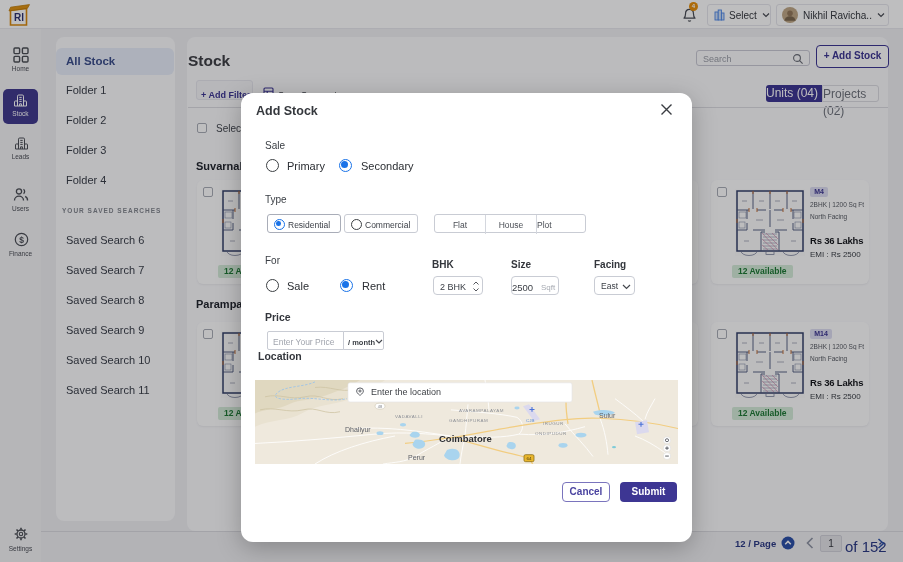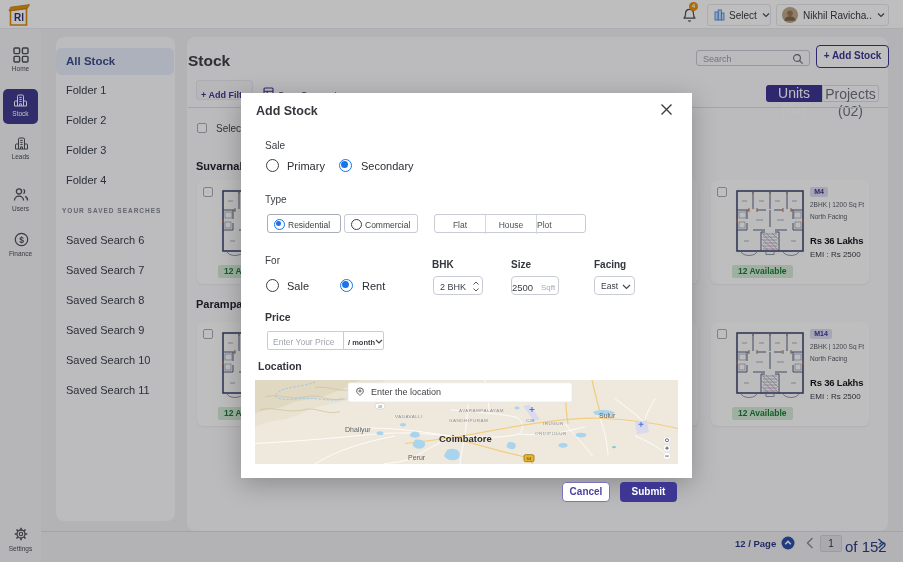--- a/index.html
+++ b/index.html
@@ -16,34 +16,34 @@
 #stocktile{position:absolute;left:3px;top:60px;width:35px;height:35px;background:#413a8e;border-radius:5px}
 
 #sidebar2{position:absolute;left:56px;top:37px;width:119px;height:484px;background:#fcfcfe;border-radius:8px}
 .sideitem{position:absolute;left:10px;font-size:11px;color:#3c414b;white-space:nowrap}
 #allstock{position:absolute;left:0px;top:11px;width:118px;height:27px;background:#e8eefa;border-radius:6px;font-size:11.5px;font-weight:bold;color:#3c4f8c;line-height:27px;padding-left:10px}
 
 #main{position:absolute;left:175px;top:30px;width:728px;height:532px}
 #h1{position:absolute;left:13px;top:22px;font-size:15.5px;font-weight:bold;color:#3f4046}
 #searchbox{position:absolute;left:521px;top:20px;width:114px;height:16px;border:1px solid #c9c9d4;border-radius:3px}
 #addstockbtn{position:absolute;left:641px;top:15px;width:73px;height:23px;border:1.5px solid #3d3693;border-radius:4px;background:#fff;color:#3d3693;font-size:10px;font-weight:bold;text-align:center;line-height:20px}
-.tab{position:absolute;top:55px;height:17px;font-size:14px;text-align:center;line-height:17px}
+.tab{position:absolute;top:55px;height:17px;font-size:12px;text-align:left;line-height:17px}
 
 .card{position:absolute;width:158px;height:104px;background:#fff;border-radius:6px;box-shadow:0 1px 2px rgba(60,60,80,.08);overflow:hidden}
 .cbx{position:absolute;width:10px;height:10px;border:1.5px solid #a9adb6;border-radius:2px;background:#fff}
 .mchip{position:absolute;left:99px;top:7px;height:10px;background:#dedef2;border-radius:2px;font-size:7px;font-weight:bold;color:#3d3693;line-height:10px;padding:0 4px}
 .c1{position:absolute;left:99px;top:21px;font-size:6.5px;color:#565a62;white-space:nowrap;width:58px;overflow:hidden}
 .c2{position:absolute;left:99px;top:33px;font-size:6.5px;color:#565a62}
 .price{position:absolute;left:99px;top:55px;font-size:9.5px;letter-spacing:-0.2px;font-weight:bold;color:#16181d;white-space:nowrap}
 .emi{position:absolute;left:99px;top:70px;font-size:8px;color:#3c4047;white-space:nowrap}
 .avail{position:absolute;left:21px;top:85px;height:13px;background:#d5ecd9;border-radius:2px;font-size:8.5px;font-weight:bold;color:#1e7a35;line-height:13px;padding:0 6px}
 .ptitle{position:absolute;font-size:11px;font-weight:bold;color:#23262e}
 
 #overlay{position:absolute;left:0;top:0;width:903px;height:562px;background:rgba(5,5,8,0.26);z-index:50}
-#modal{position:absolute;left:241px;top:93px;width:451px;height:385px;background:#fff;border-radius:0;box-shadow:0 6px 24px rgba(0,0,0,.25);z-index:60}
+#modal{position:absolute;left:241px;top:93px;width:451px;height:449px;background:#fff;border-radius:12px;box-shadow:0 6px 24px rgba(0,0,0,.25);z-index:60}
 .mlab{position:absolute;font-size:10px;color:#3c4046}
 .mlab2{position:absolute;font-size:10px;font-weight:bold;color:#33363c}
 .rtext{position:absolute;font-size:11px;color:#2b2e33}
 .fbox{position:absolute;border:1px solid #c9ccd4;border-radius:3px;background:#fff}
 .radio{position:absolute;width:13px;height:13px;border-radius:50%;background:#fff;display:inline-block}
 .radio.off{border:1.8px solid #3c4043}
 .radio.on{border:1.8px solid #1a73e8}
 .radio.on::after{content:"";position:absolute;left:1.2px;top:1.2px;width:7px;height:7px;border-radius:50%;background:#1a73e8}
 .radio.sm{width:11px;height:11px}
 .radio.sm.on::after{left:1.4px;top:1.4px;width:4.6px;height:4.6px}
@@ -426,21 +426,21 @@
   <div class="mlab2" style="left:24px;top:218px;font-size:10.5px">Price</div>
   <div class="fbox" style="left:26px;top:238px;width:77px;height:19px;border-radius:2px 0 0 2px">
     <span class="abs" style="left:5px;top:5px;font-size:8.5px;color:#a0a4ad">Enter Your Price</span>
   </div>
   <div class="fbox" style="left:102px;top:238px;width:41px;height:19px;border-radius:0 2px 2px 0">
     <span class="abs" style="left:4px;top:5.5px;font-size:7.5px;color:#3c4046;font-weight:bold">/ month</span>
     <svg class="abs" style="left:31px;top:7px" width="8" height="6" viewBox="0 0 8 6">
         <path d="M1 1 L4 4 L7 1" fill="none" stroke="#45484e" stroke-width="1.2"></path>
       </svg>
   </div>
-  <div class="mlab2" style="left:17px;top:267px;font-size:10.5px">Location</div>
+  <div class="mlab2" style="left:17px;top:257px;font-size:10.5px">Location</div>
   <svg class="abs" style="left:14px;top:287px" width="423" height="84" viewBox="0 0 423 90" preserveAspectRatio="none">
 <rect x="0" y="0" width="423" height="90" fill="#efe9dd"></rect>
 <path d="M0 0 H130 C120 8 108 14 95 20 C80 27 62 26 48 35 C34 44 16 42 0 50 Z" fill="#e9e2d1"></path>
 <path d="M0 0 H105 C95 7 85 11 72 16 C58 22 45 20 34 26 C24 32 8 31 0 36 Z" fill="#e0d8c0"></path>
 <g fill="none" stroke="#cdc3a2" stroke-width="0.8">
 <path d="M10 18 C25 14 35 22 50 18 C65 14 72 24 88 20"></path>
 <path d="M5 32 C20 28 32 36 48 32 C62 28 70 38 85 34"></path>
 <path d="M60 8 C75 6 85 14 100 10"></path>
 </g>
 <g fill="none" stroke="#9cc3e8" stroke-width="0.9" stroke-dasharray="2.5 1.5">

